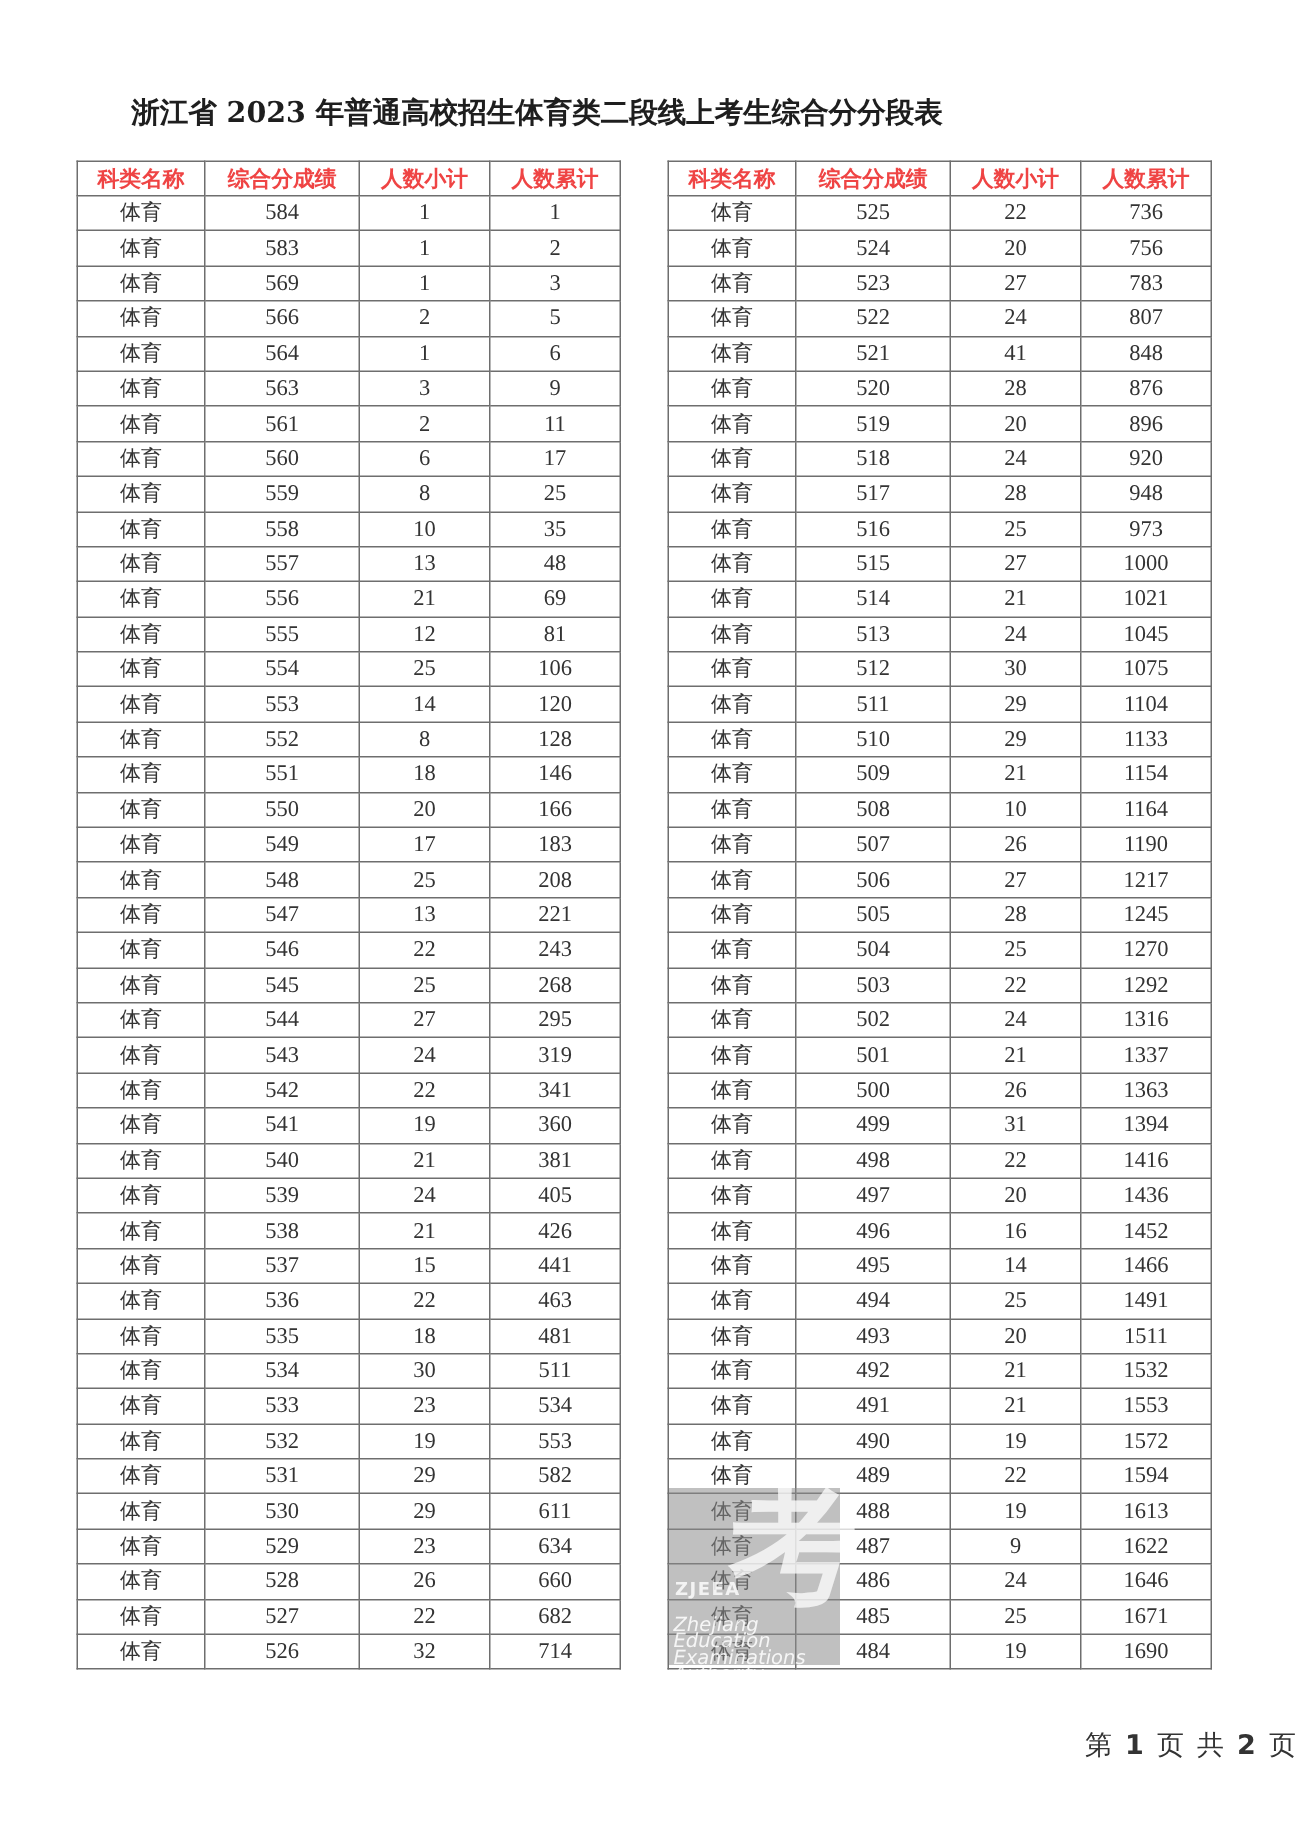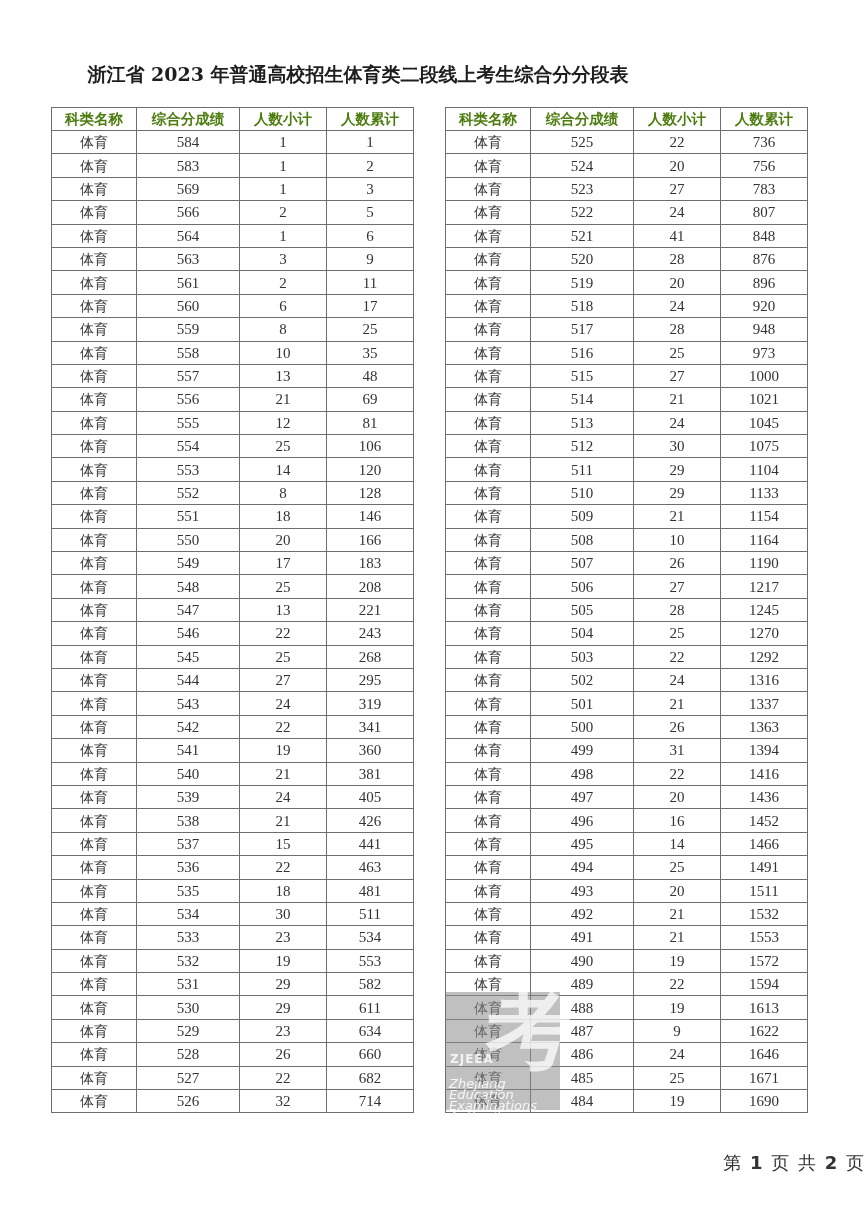--- a/index.html
+++ b/index.html
@@ -44,21 +44,21 @@
     text-align: center;
     padding: 0;
     white-space: nowrap;
     overflow: hidden;
   }
   .score-table th {
     height: 22px;
     font-family: "DejaVu Sans", "Liberation Sans", sans-serif;
     font-weight: bold;
     font-size: 14.5px;
-    color: #4d7c0f;
+    color: #ef4444;
   }
   .score-table td {
     height: 22.4px;
     line-height: 22px;
     color: #333333;
   }
   .score-table td.cat {
     font-family: "DejaVu Sans", "Liberation Sans", sans-serif;
     font-size: 14px;
   }

